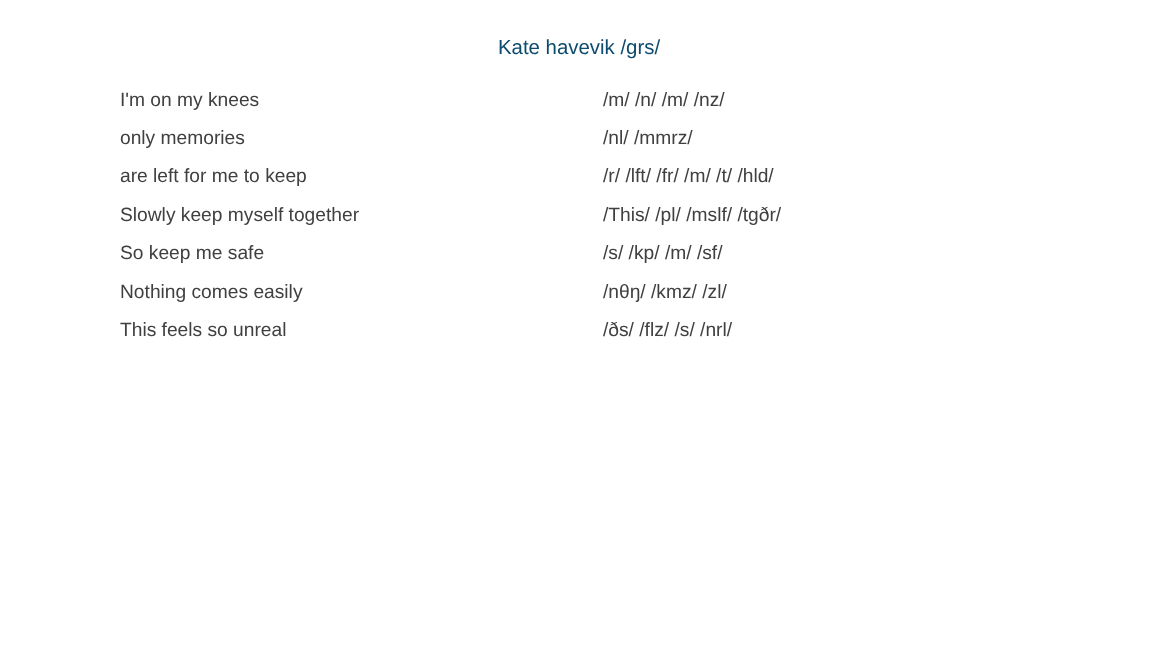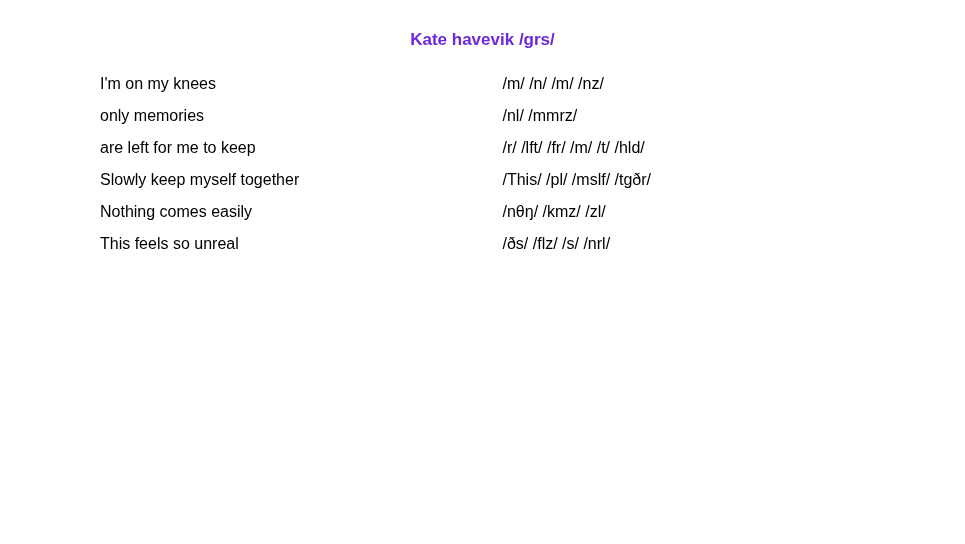--- a/index.html
+++ b/index.html
@@ -26,34 +26,34 @@
 
     .title-row {
       display: flex;
       justify-content: center;
       margin-bottom: 18px;
       margin-top: 10px;
     }
 
     .title-text {
       font-size: 17px;
-      font-weight: bold;
-      color: #6d28d9;
+      font-weight: normal;
+      color: #0c4a6e;
     }
 
     .lyrics-table {
       width: 100%;
       border-collapse: collapse;
     }
 
     .lyrics-table td {
       padding: 7px 0;
       vertical-align: top;
       font-size: 16px;
-      color: #000000;
+      color: #404040;
     }
 
     .lyrics-table .lyric-col {
       width: 50%;
       padding-left: 60px;
     }
 
     .lyrics-table .phonetic-col {
       width: 50%;
       padding-left: 20px;
@@ -79,20 +79,24 @@
         </tr>
         <tr>
           <td class="lyric-col">are left for me to keep</td>
           <td class="phonetic-col">/r/ /lft/ /fr/ /m/ /t/ /hld/</td>
         </tr>
         <tr>
           <td class="lyric-col">Slowly keep myself together</td>
           <td class="phonetic-col">/This/ /pl/ /mslf/ /tgðr/</td>
         </tr>
         <tr>
+          <td class="lyric-col">So keep me safe</td>
+          <td class="phonetic-col">/s/ /kp/ /m/ /sf/</td>
+        </tr>
+        <tr>
           <td class="lyric-col">Nothing comes easily</td>
           <td class="phonetic-col">/nθŋ/ /kmz/ /zl/</td>
         </tr>
         <tr>
           <td class="lyric-col">This feels so unreal</td>
           <td class="phonetic-col">/ðs/ /flz/ /s/ /nrl/</td>
         </tr>
       </tbody>
   </table>
 </div>

